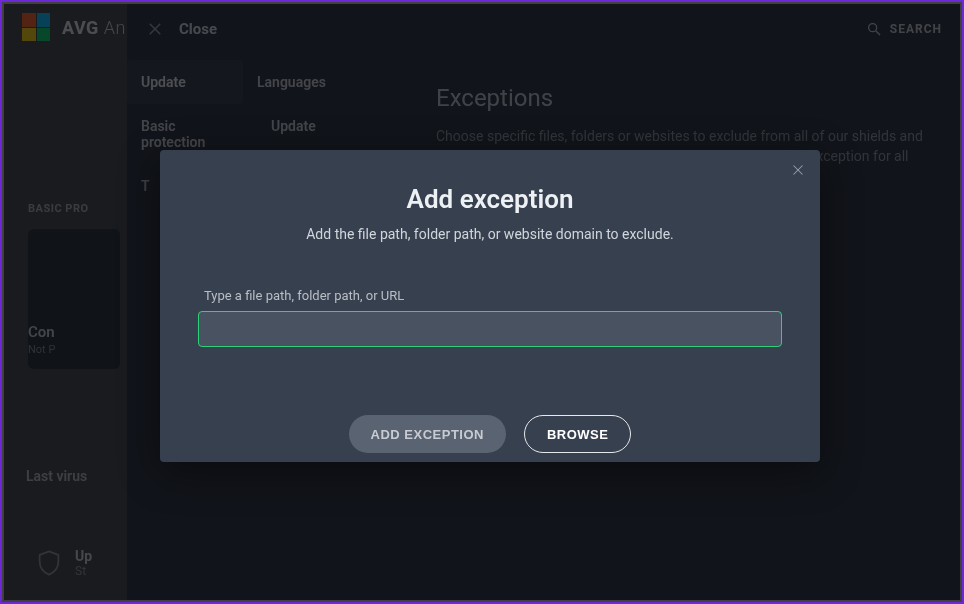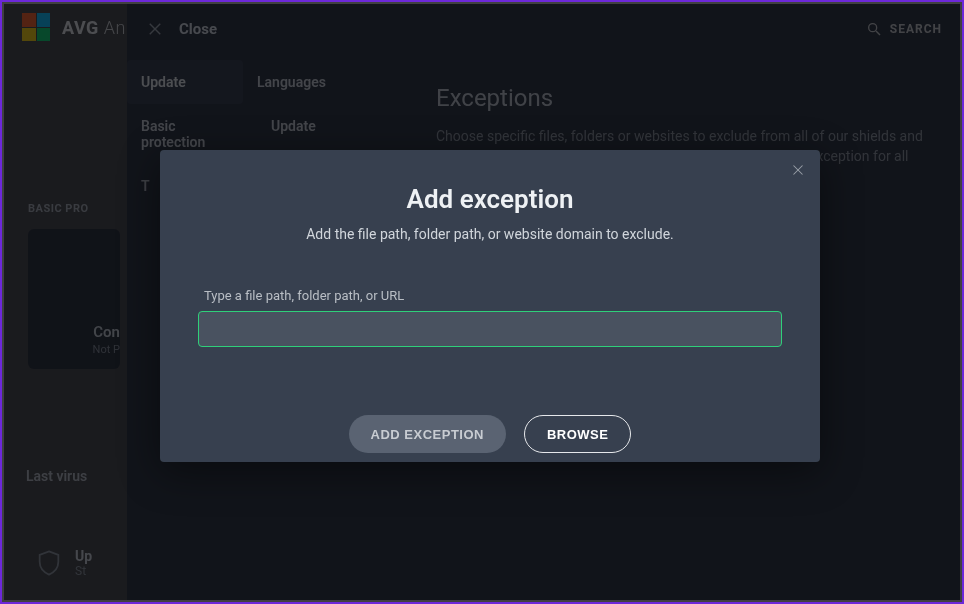--- a/index.html
+++ b/index.html
@@ -99,21 +99,21 @@
     .content-desc { color: #8e949c; font-size: 14px; line-height: 1.45; max-width: 500px; }
 
     .below-left {
       position: absolute;
       left: 2px;
       top: 180px;
       width: 123px;
       color: #9fa4aa;
     }
     .bp-label { font-size: 11px; font-weight: 700; letter-spacing: 0.5px; color: #a7abb1; padding: 20px 4px 8px 24px; }
-    .bp-card { margin: 6px 0 0 24px; background: #20252e; width: 92px; height: 140px; border-radius: 6px; padding-top: 94px; text-align: right; }
+    .bp-card { margin: 6px 0 0 24px; background: #20252e; width: 92px; height: 140px; border-radius: 6px; padding-top: 94px; text-align: left; }
     .bp-ctitle { font-size: 15px; color: #c7cbd1; font-weight: 600; }
     .bp-csub { font-size: 11px; color: #848a92; margin-top: 2px; }
     .lv-row { position: absolute; top: 466px; left: 24px; font-size: 14px; color: #b6bac0; font-weight: 600; }
     .upg-row { position: absolute; top: 546px; left: 33px; display: flex; gap: 12px; align-items: center; }
     .shield-ic { width: 28px; height: 28px; }
     .upg-txt { display: flex; flex-direction: column; }
     .upg-txt .l1 { font-size: 14px; font-weight: 700; color: #cfd3d9; }
     .upg-txt .l2 { font-size: 12px; color: #8e949c; }
 
     

